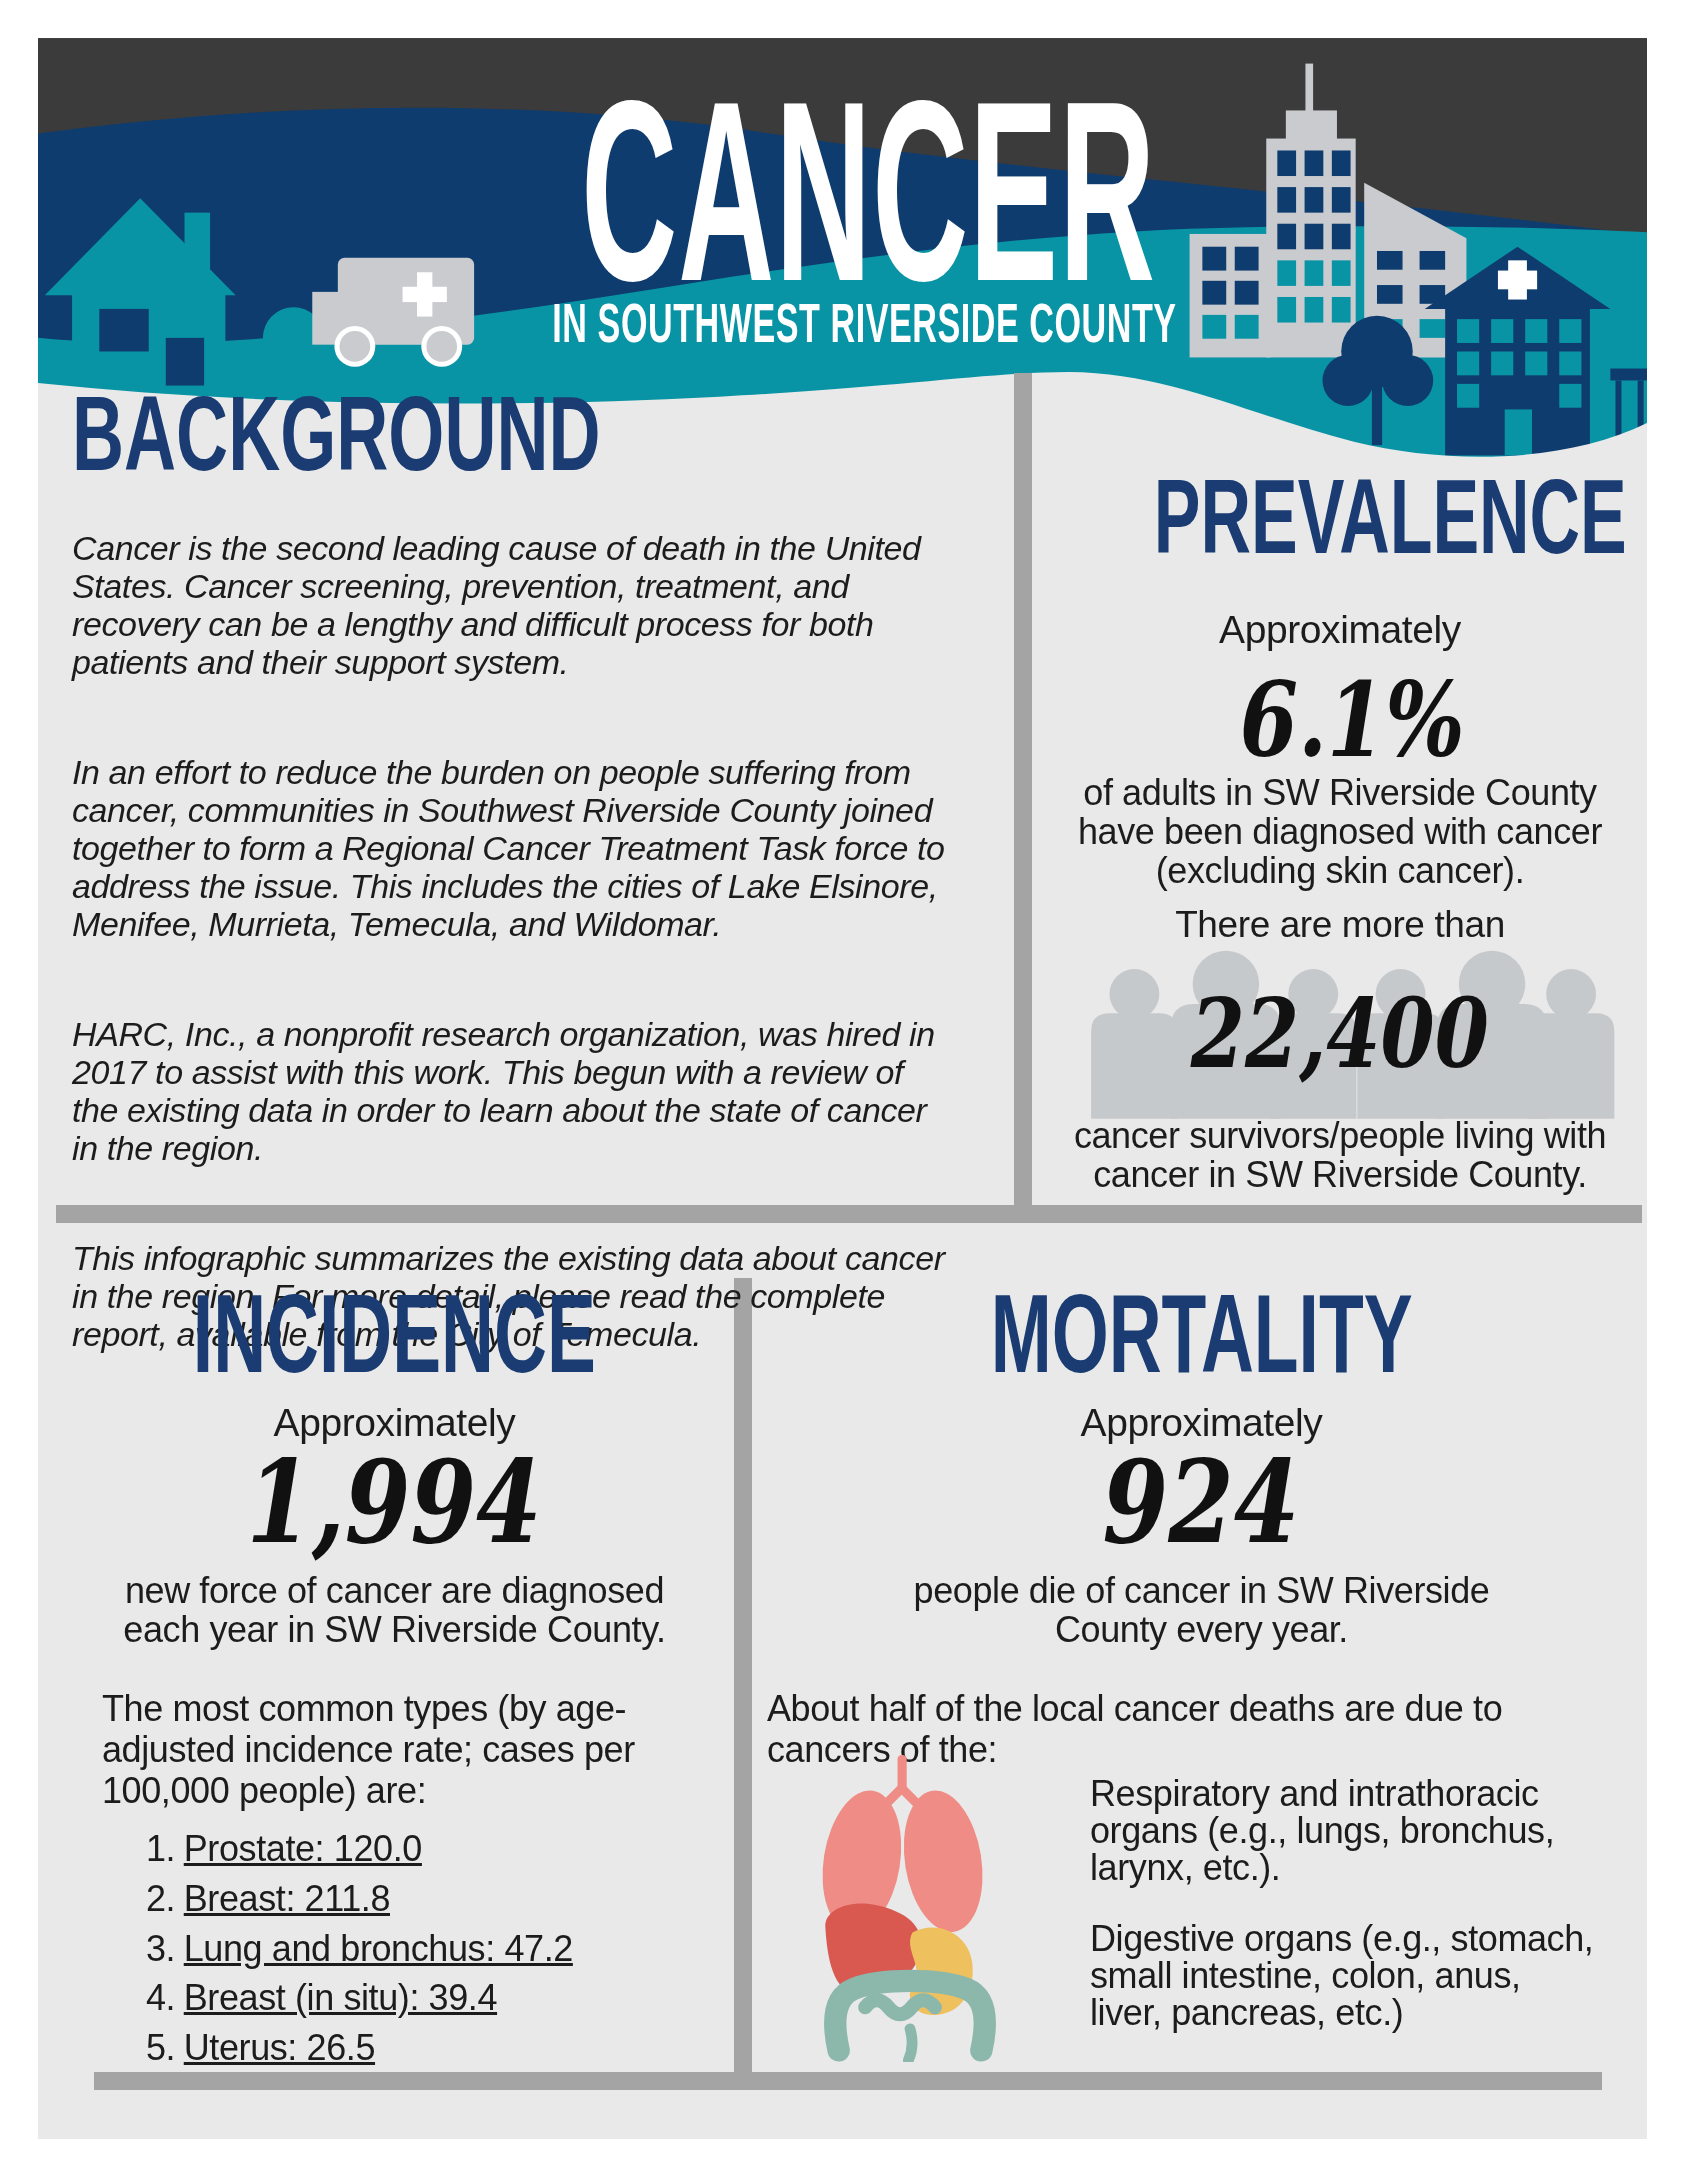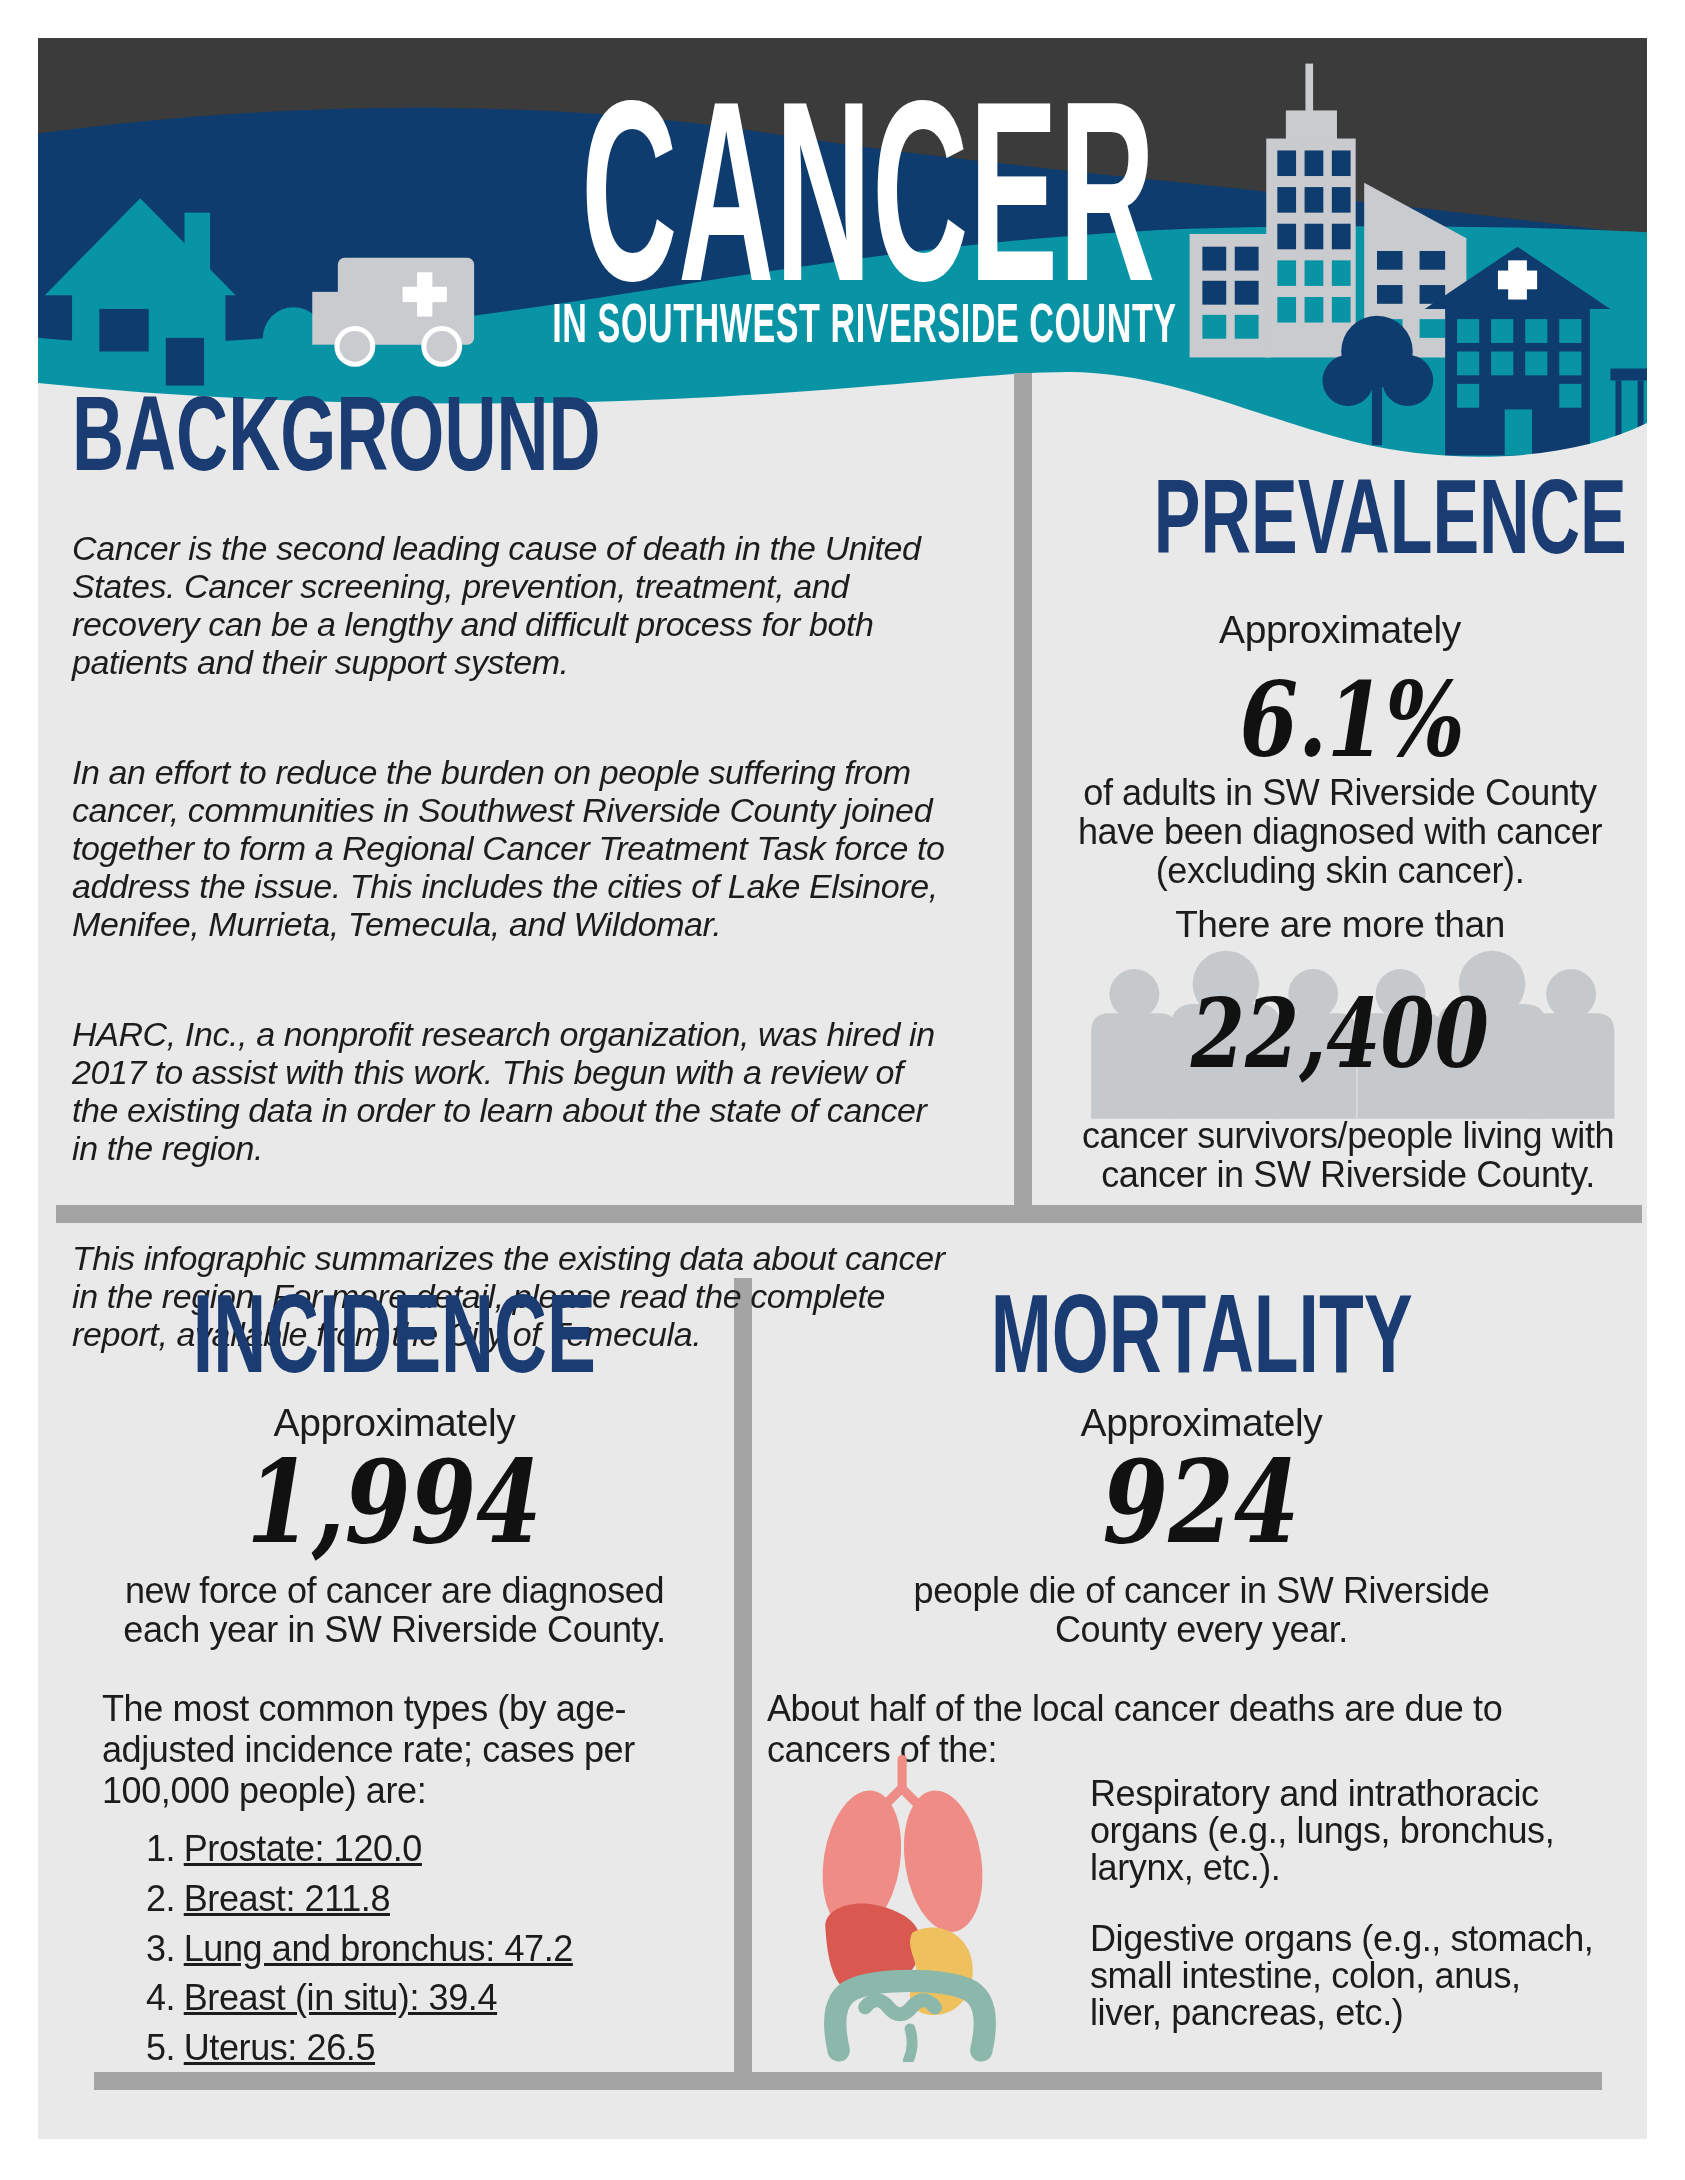--- a/index.html
+++ b/index.html
@@ -194,21 +194,21 @@
         <path d="M548,210 V105 Q548,83 570,83 H630 Q652,83 652,105 V210 Z"></path>
       <circle cx="185" cy="48" r="40"></circle>
         <path d="M119,210 V100 Q119,72 147,72 H223 Q251,72 251,100 V210 Z"></path>
       <circle cx="505" cy="48" r="40"></circle>
         <path d="M439,210 V100 Q439,72 467,72 H543 Q571,72 571,100 V210 Z"></path>
     </g>
   </svg>
   <div class="abs bignum center" style="left:1032px;top:986px;width:616px;font-size:95px;line-height:95px;">
     <span class="bignum-inner">22,400</span>
   </div>
-  <div class="abs caption center" style="left:1032px;top:1116px;width:616px;padding-left:8px;">cancer survivors/people living with
+  <div class="abs caption center" style="left:1032px;top:1116px;width:616px;">cancer survivors/people living with
 cancer in SW Riverside County.</div>
 
   <div class="abs sec-head center" style="left:56px;top:1279px;width:677px;font-size:111px;line-height:111px;">
     <span class="sec-head-inner">INCIDENCE</span>
   </div>
   <div class="abs approx center" style="left:56px;top:1401px;width:677px;">Approximately</div>
   <div class="abs bignum center" style="left:56px;top:1444px;width:677px;font-size:115px;line-height:115px;">
     <span class="bignum-inner">1,994</span>
   </div>
   <div class="abs caption center" style="left:56px;top:1571px;width:677px;">new force of cancer are diagnosed

